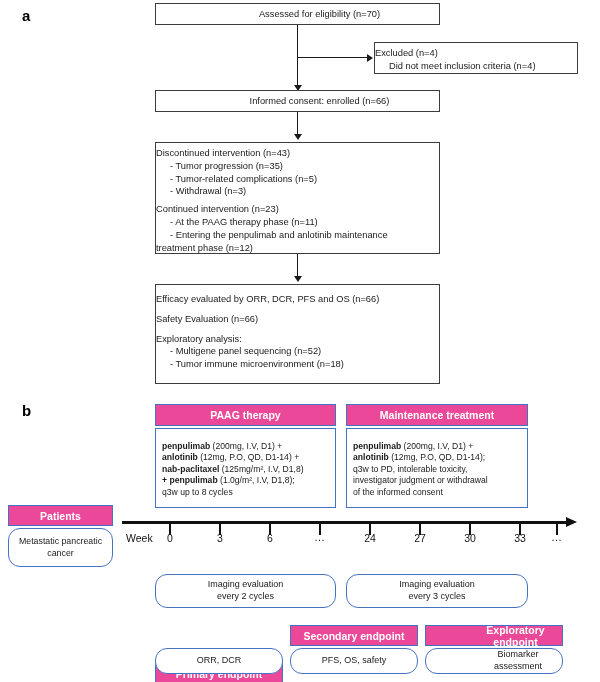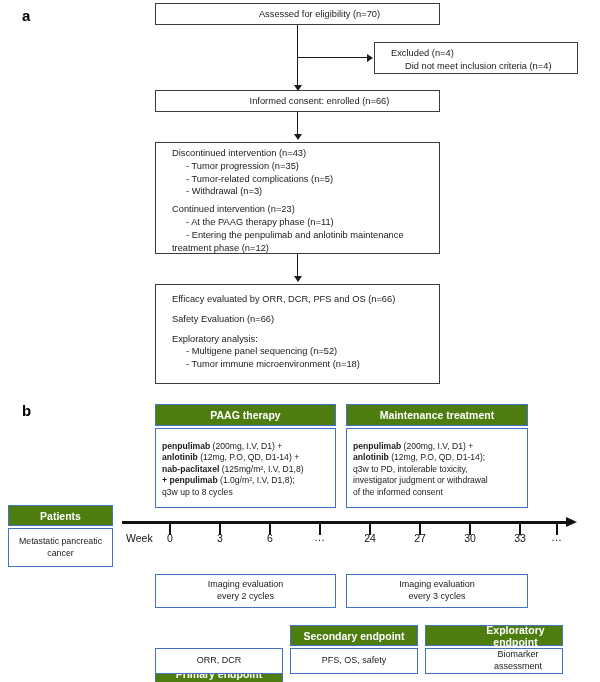--- a/index.html
+++ b/index.html
@@ -36,21 +36,21 @@
     color: #1a1a1a;
   }
   .flow-box.centered {
     display: flex;
     align-items: center;
     justify-content: center;
     text-align: center;
     padding-left: 44px;
   }
   .flow-box.left {
-    padding: 4px 16px;
+    padding: 4px 0;
     text-align: left;
   }
   .flow-line-indent { padding-left: 14px; }
   .flow-gap { height: 7px; }
 
   
   .v-line {
     background: #1a1a1a;
     width: 1.4px;
   }
@@ -66,21 +66,21 @@
   }
   .arrow-right {
     width: 0; height: 0;
     border-top: 4px solid transparent;
     border-bottom: 4px solid transparent;
     border-left: 6px solid #1a1a1a;
   }
 
   
   .hdr-blue {
-    background: #4d7c0f;
+    background: #ec4899;
     color: #ffffff;
     font-weight: bold;
     font-size: 10.5px;
     display: flex;
     align-items: center;
     justify-content: center;
     text-align: center;
     border: 1px solid #4472C4;
   }
   .body-white {
@@ -90,20 +90,21 @@
     line-height: 1.33;
     color: #1a1a1a;
   }
   .body-white.pad { padding: 12px 6px; text-align: left; }
   .body-white.centered {
     display: flex;
     align-items: center;
     justify-content: center;
     text-align: center;
     font-size: 9px;
+    border-radius: 12px;
   }
   .body-white.centered.small { font-size: 8.8px; }
   b { font-weight: bold; }
 
   
   .tl-axis {
     background: #111111;
     height: 2.6px;
   }
   .tl-tick {

